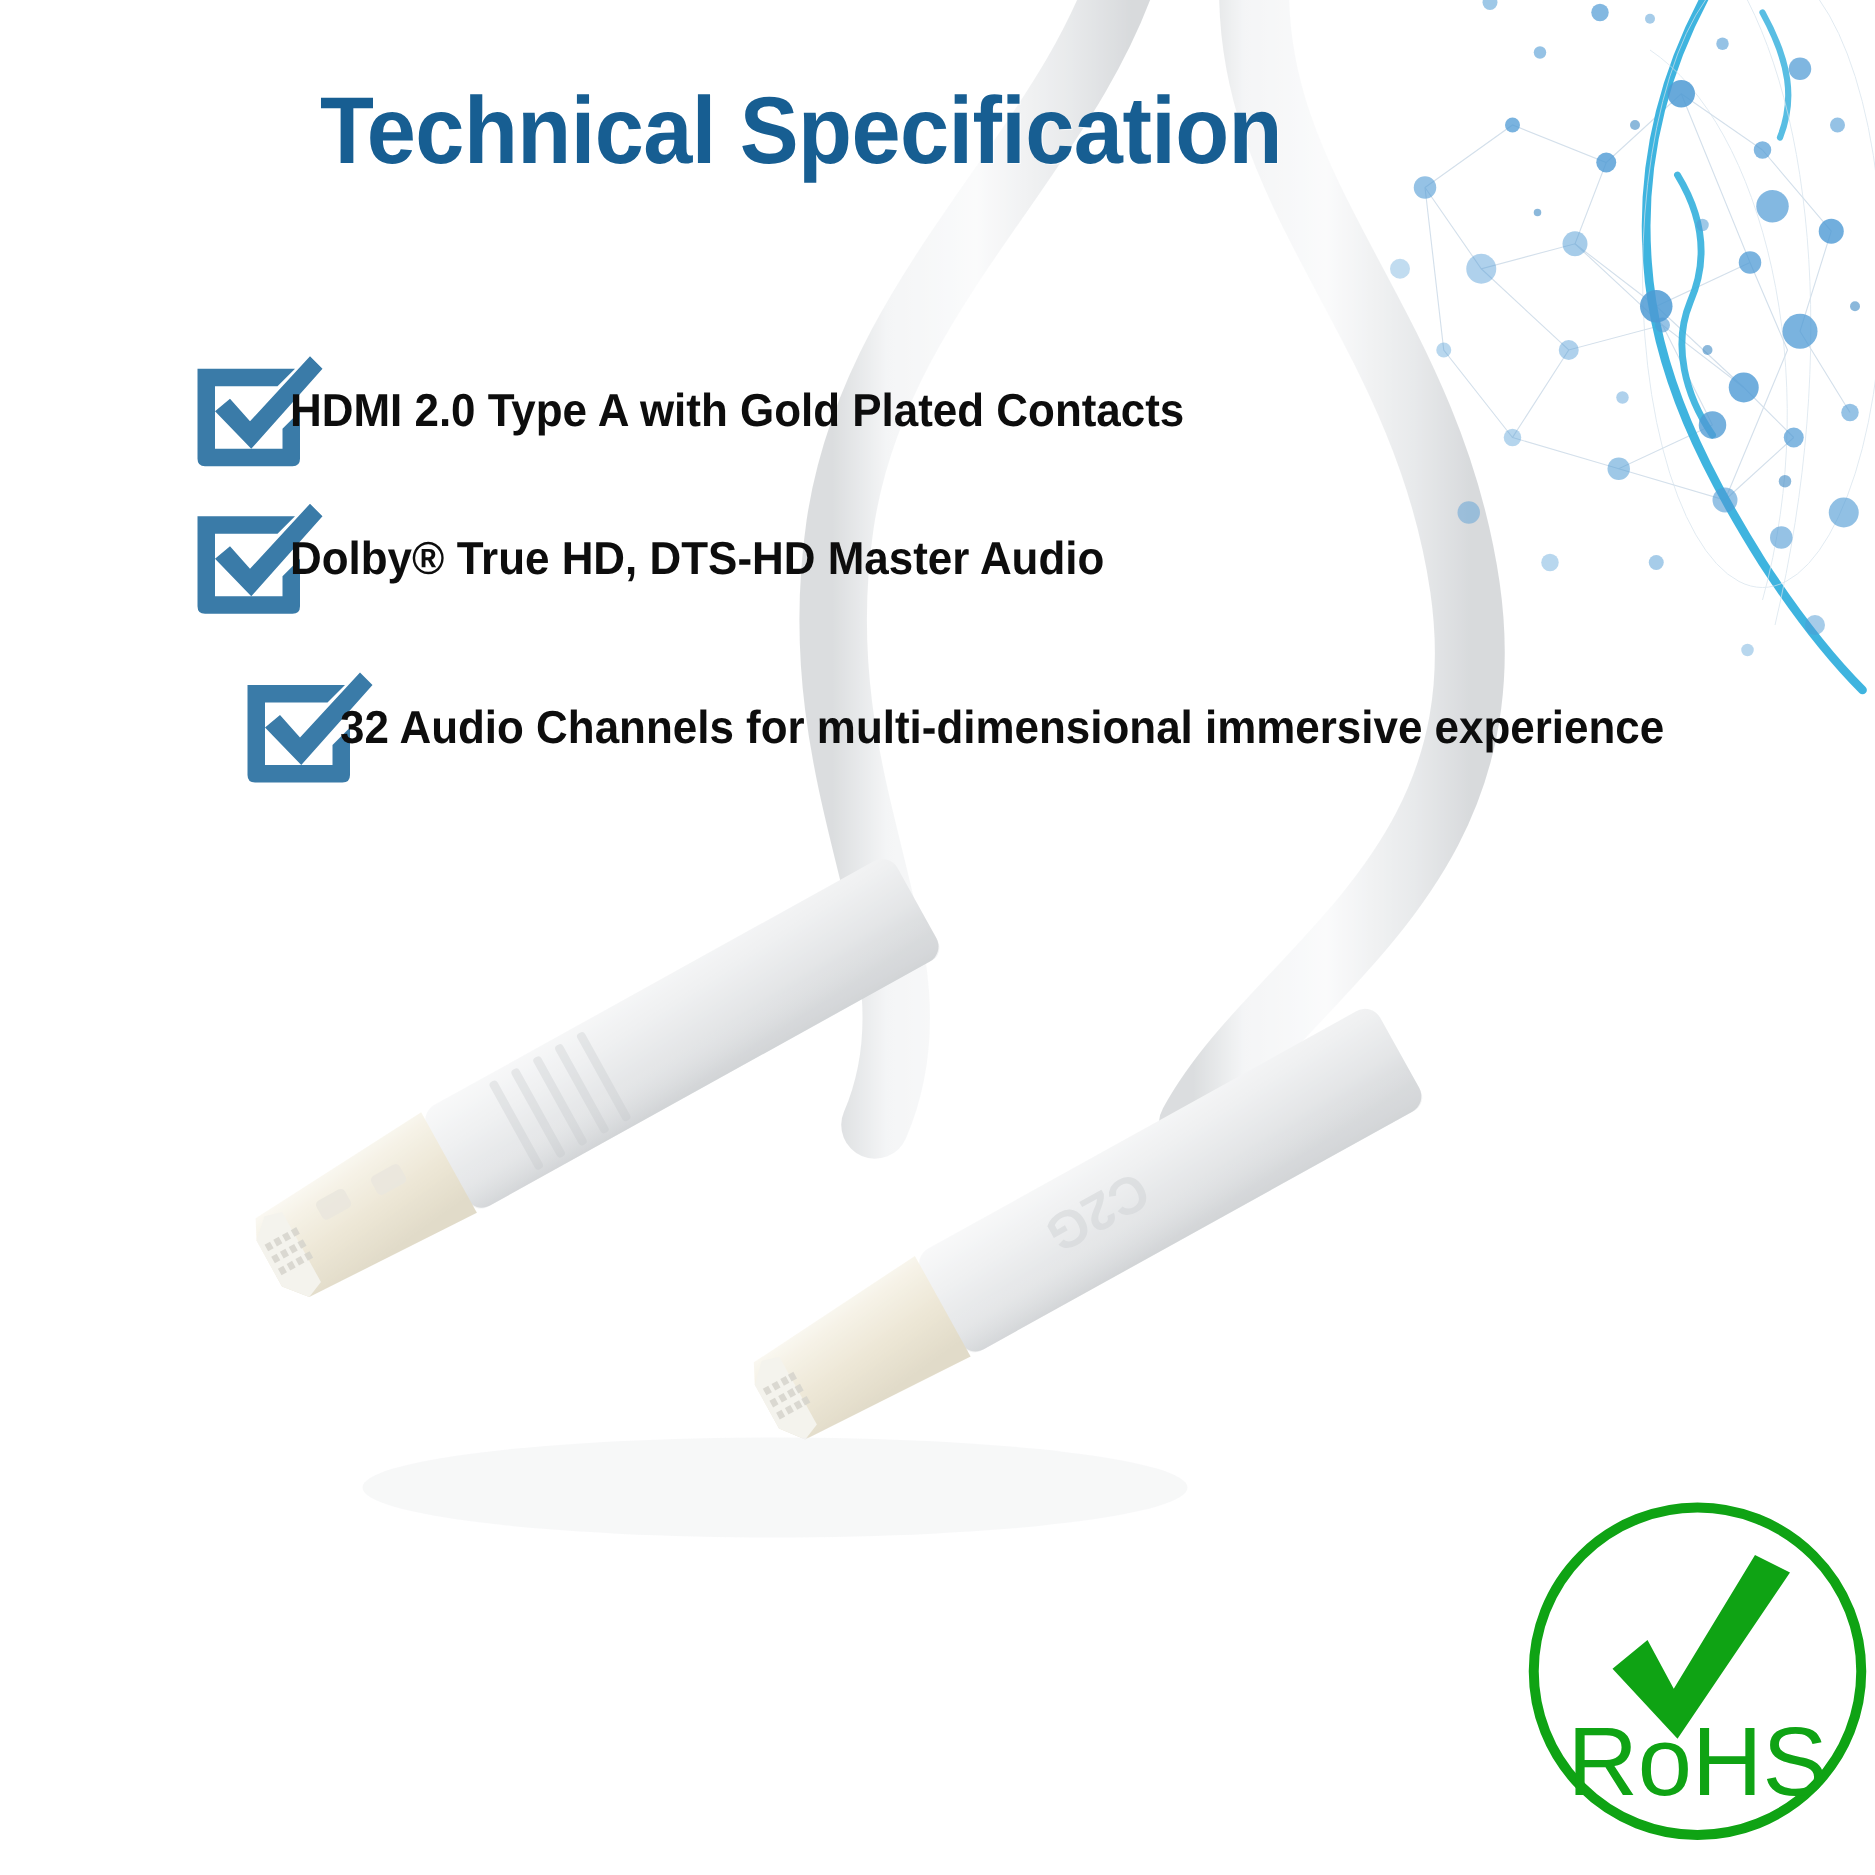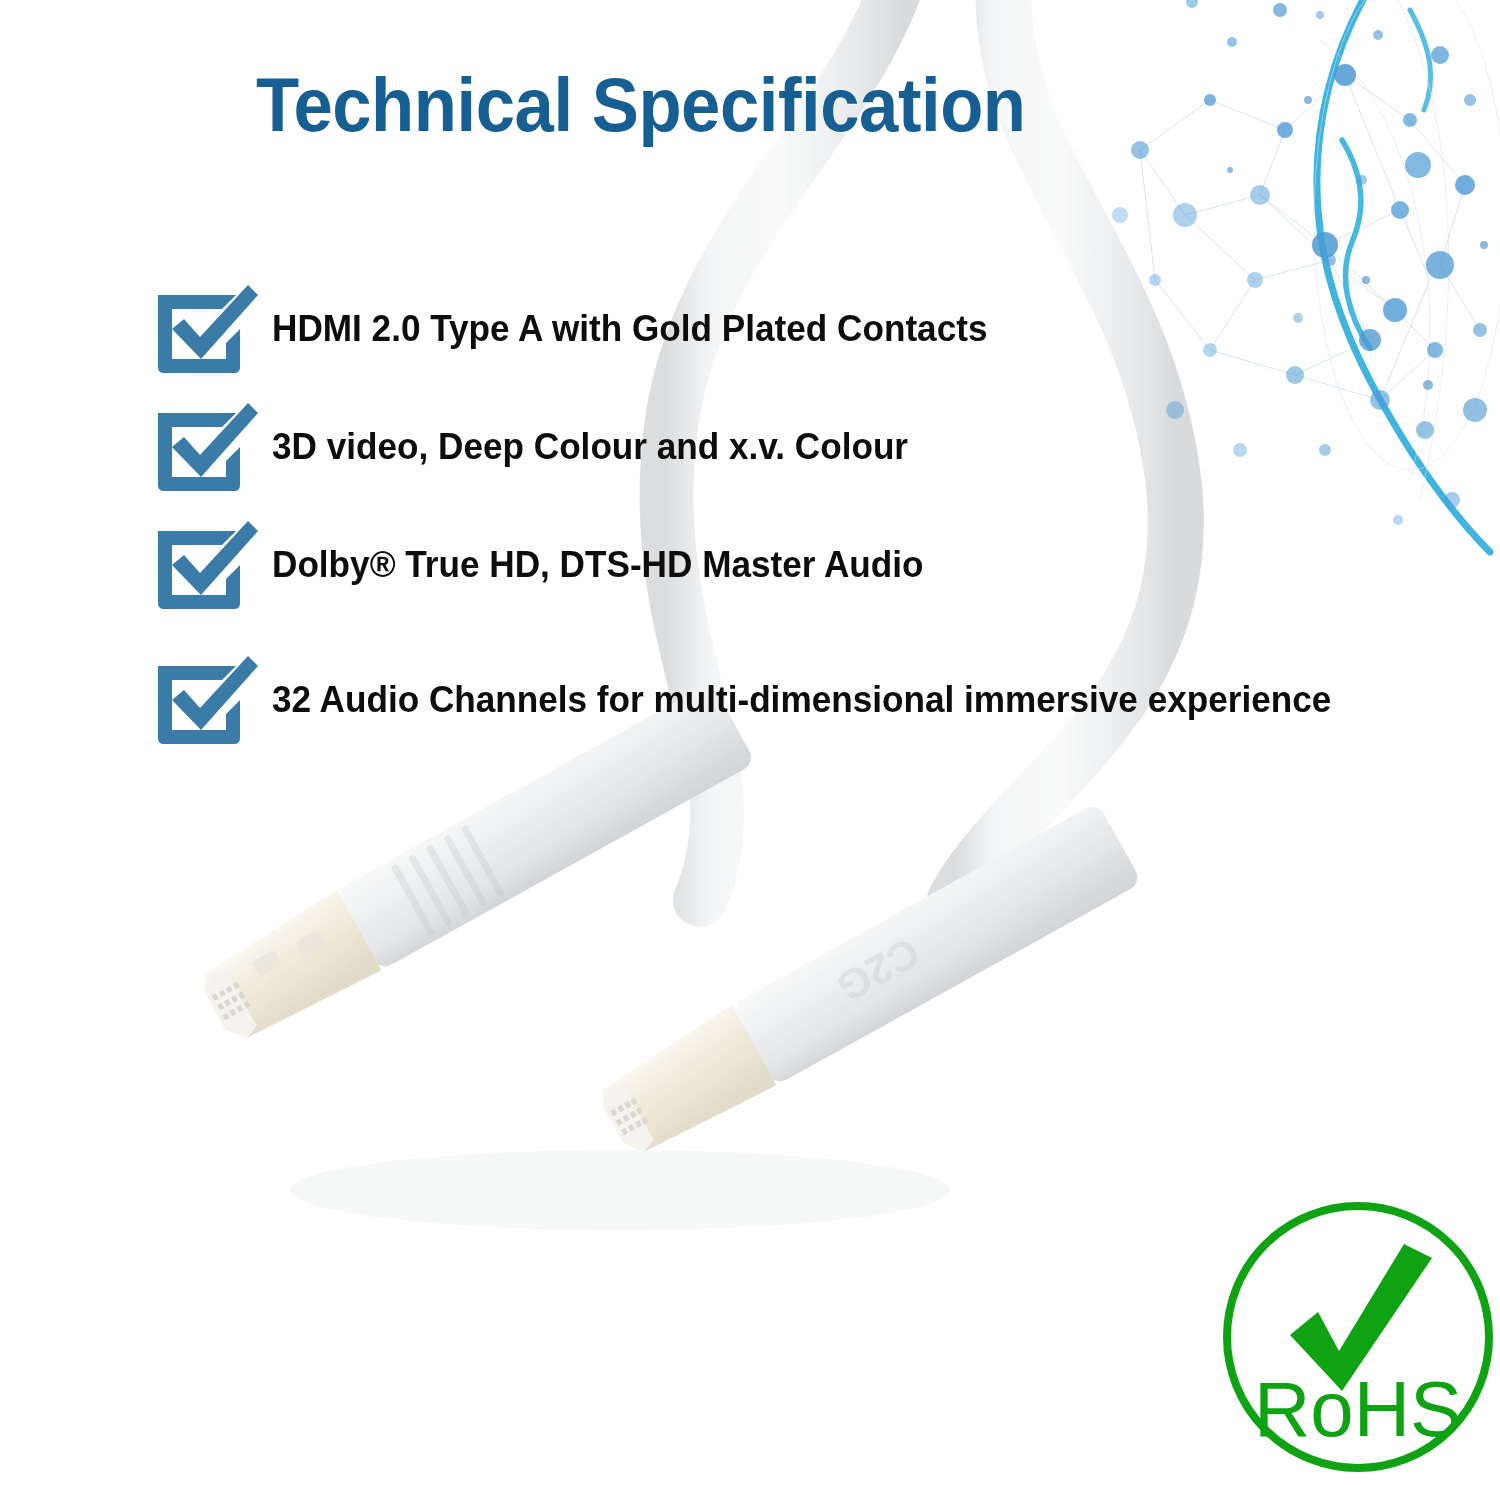--- a/index.html
+++ b/index.html
@@ -69,24 +69,24 @@
     left: 0;
     top: 270px;
     width: 1500px;
     z-index: 6;
   }
   .spec-row {
     position: relative;
     display: flex;
     align-items: center;
     height: 118px;
-    padding-left: 120px;
+    padding-left: 80px;
     box-sizing: border-box;
   }
-  .spec-row.tall { height: 152px; }
+  .spec-row.tall { height: 152px; margin-left: 40px; }
 
   .check-icon {
     position: absolute;
     left: 148px;
     top: 50%;
     transform: translateY(-50%);
     width: 112px;
     height: 104px;
     flex: none;
   }
@@ -300,27 +300,20 @@
   <div id="spec-list">
 
     <div class="spec-row">
       <svg class="check-icon" viewBox="0 0 112 104">
         <path d="M10,18 L10,90 Q10,96 16,96 L86,96 Q92,96 92,90 L92,52 L78,66 L78,82 L24,82 L24,32 L74,32 L88,18 Z" fill="#3A7BA8"></path>
         <path d="M24,52 L36,42 L52,60 L100,8 L110,18 L53,82 Z" fill="#3A7BA8"></path>
       </svg>
       <div class="spec-text">HDMI 2.0 Type A with Gold Plated Contacts</div>
     </div>
 
-    <div class="spec-row">
-      <svg class="check-icon" viewBox="0 0 112 104">
-        <path d="M10,18 L10,90 Q10,96 16,96 L86,96 Q92,96 92,90 L92,52 L78,66 L78,82 L24,82 L24,32 L74,32 L88,18 Z" fill="#3A7BA8"></path>
-        <path d="M24,52 L36,42 L52,60 L100,8 L110,18 L53,82 Z" fill="#3A7BA8"></path>
-      </svg>
-      <div class="spec-text">3D video, Deep Colour and x.v. Colour</div>
-    </div>
 
     <div class="spec-row">
       <svg class="check-icon" viewBox="0 0 112 104">
         <path d="M10,18 L10,90 Q10,96 16,96 L86,96 Q92,96 92,90 L92,52 L78,66 L78,82 L24,82 L24,32 L74,32 L88,18 Z" fill="#3A7BA8"></path>
         <path d="M24,52 L36,42 L52,60 L100,8 L110,18 L53,82 Z" fill="#3A7BA8"></path>
       </svg>
       <div class="spec-text">Dolby® True HD, DTS-HD Master Audio</div>
     </div>
 
     <div class="spec-row tall">

